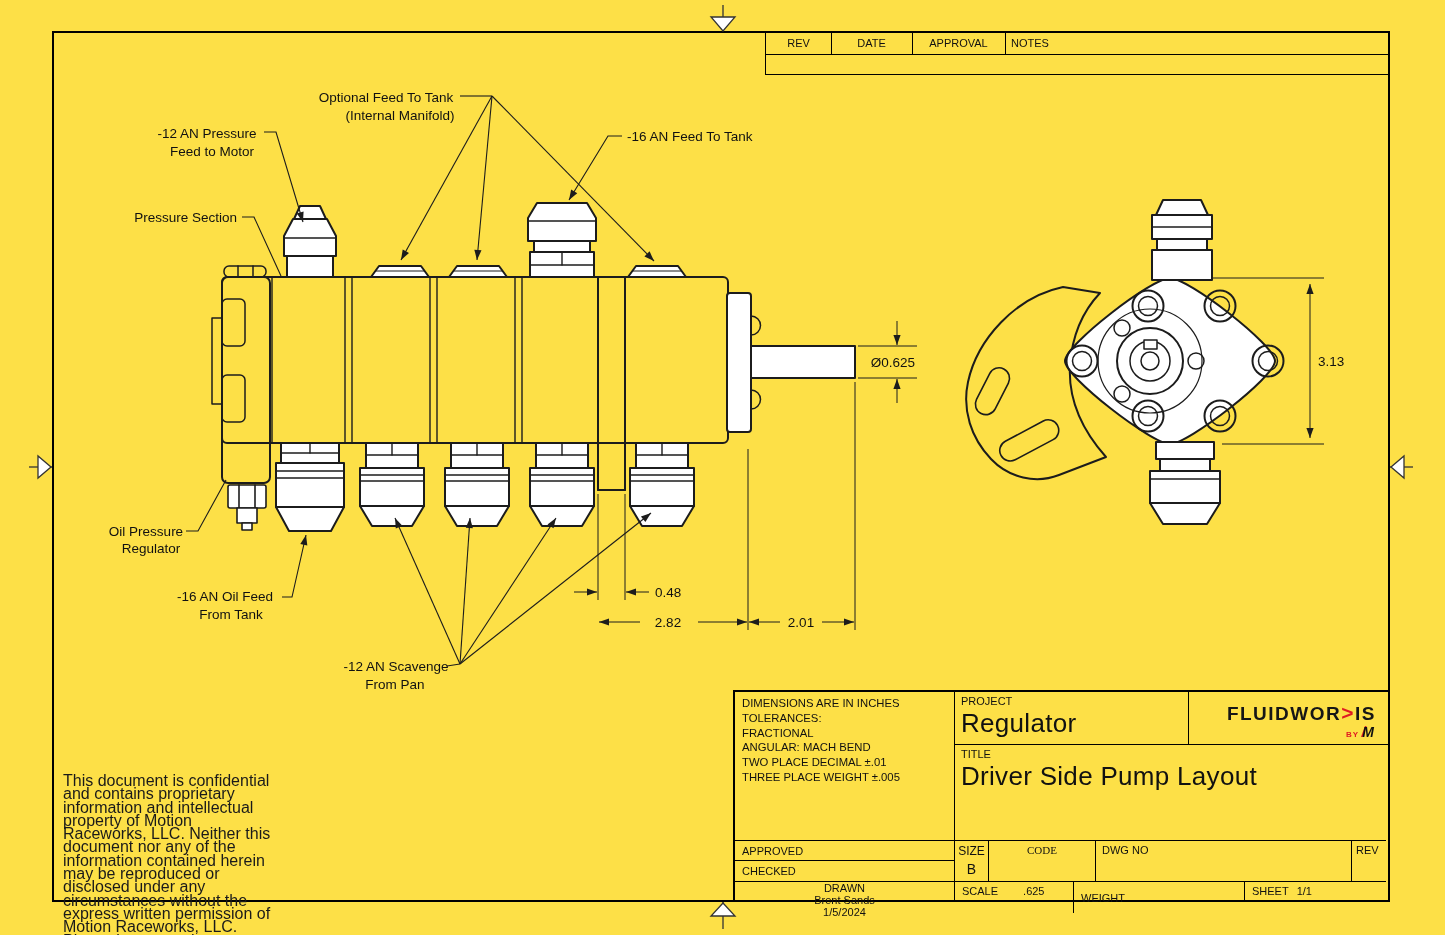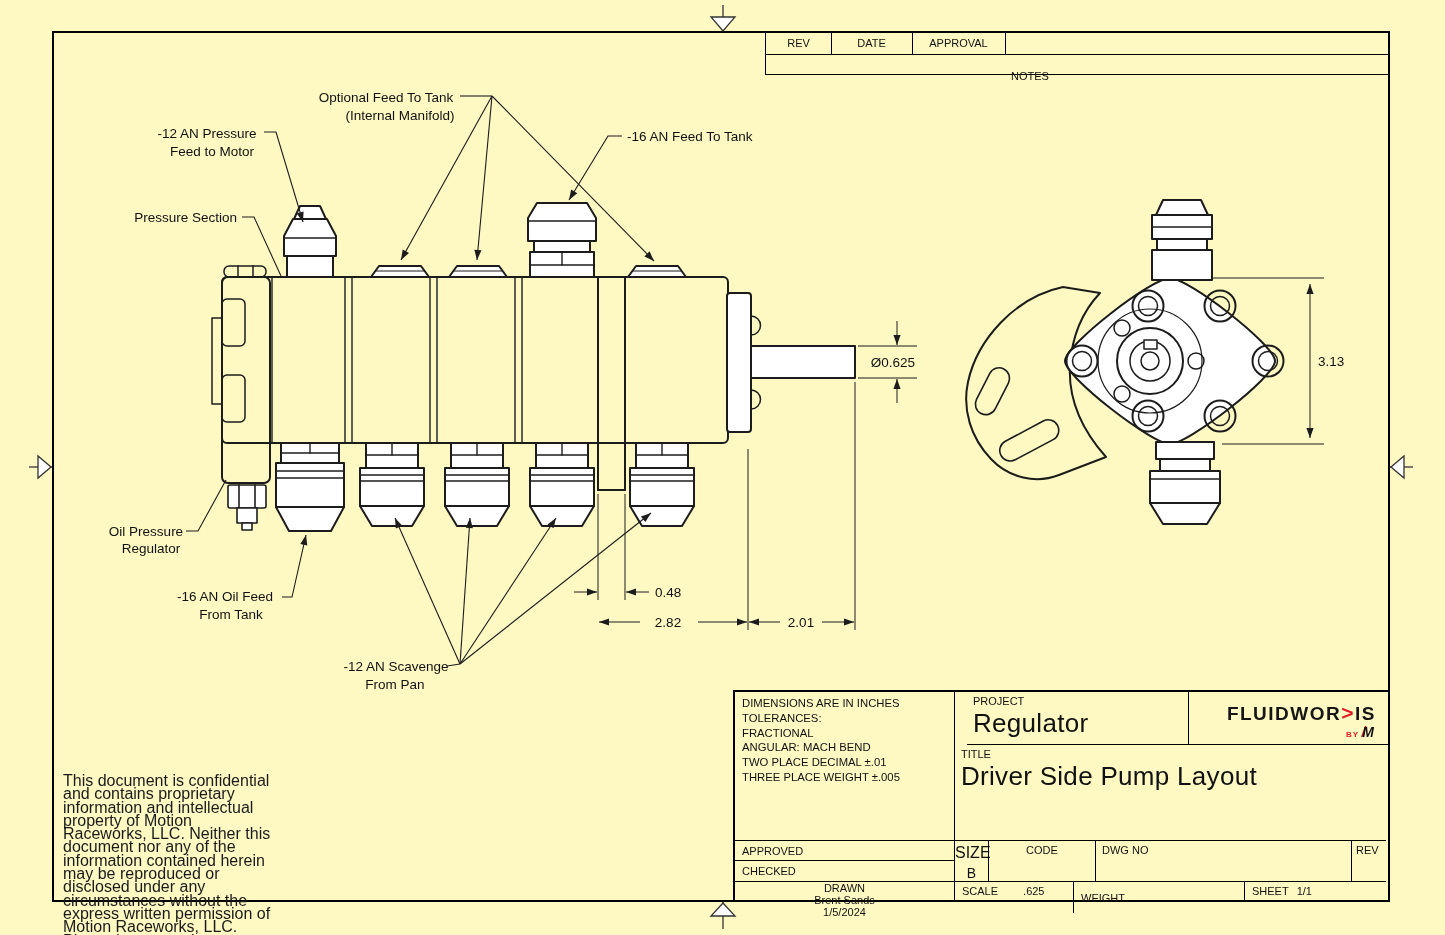--- a/index.html
+++ b/index.html
@@ -1,25 +1,25 @@
 <!DOCTYPE html>
 <html><head>
 <meta charset="utf-8">
 <style>
   html,body{margin:0;padding:0;background:#fff;}
-  #sheet{position:relative;width:1445px;height:935px;background:#fef9c3;
+  #sheet{position:relative;width:1445px;height:935px;background:#fde047;
          font-family:"Liberation Sans",sans-serif;color:#111;overflow:hidden;}
   .abs{position:absolute;box-sizing:border-box;}
   
   #border{left:52px;top:31px;width:1338px;height:871px;border:2px solid #000;}
   
   #revtable{left:765px;top:31px;width:625px;height:44px;border:1.5px solid #000;}
   .revcell{position:absolute;top:0;height:22px;border-right:1.5px solid #000;
            font-size:11px;display:flex;align-items:center;justify-content:center;}
-  .revcell.notes{border-right:none;justify-content:flex-start;padding-left:6px;margin-top:33px;}
+  .revcell.notes{border-right:none;justify-content:flex-start;padding-left:6px;}
   #revdivider{position:absolute;left:0;top:22px;width:100%;border-top:1.5px solid #000;height:0;}
   
   #tblock{left:733px;top:690px;width:657px;height:212px;border:2px solid #000;}
   .cell{position:absolute;box-sizing:border-box;font-size:11px;}
   .bl{border-left:1.5px solid #000;} .bt{border-top:1.5px solid #000;}
   .br{border-right:1.5px solid #000;} .bb{border-bottom:1.5px solid #000;}
   .cell .lab{font-size:11px;padding:3px 0 0 6px;}
   .bigval{font-size:26px;padding:1px 0 0 6px;letter-spacing:.3px;}
   .tol{padding:4px 0 0 7px;line-height:14.8px;font-size:11.3px;}
   .rowflex{display:flex;align-items:center;padding:0 7px;}
@@ -332,41 +332,41 @@
     </div>
     <div class="cell br bt rowflex" style="left:0;top:168px;width:220px;height:21px;">
       <span>CHECKED</span>
     </div>
     <div class="cell br bt rowflex" style="left:0;top:189px;width:220px;height:19px;justify-content:space-between;flex-direction:column;">
       <span>DRAWN</span>
       <span>Brent Sands</span>
       <span>1/5/2024</span>
     </div>
 
-    <div class="cell bb" style="left:232px;top:0;width:233px;height:53px;">
+    <div class="cell bb" style="left:220px;top:0;width:233px;height:53px;">
       <div class="lab">PROJECT</div>
       <div class="bigval">Regulator</div>
     </div>
     <div class="cell" style="left:220px;top:53px;width:431px;height:95px;">
       <div class="lab">TITLE</div>
       <div class="bigval">Driver Side Pump Layout</div>
     </div>
     <div class="cell bl bb" style="left:453px;top:0;width:200px;height:53px;">
       <div class="logo-wrap">
         <div class="logo-word"><span>FLUIDWOR</span><span class="logo-chev">&gt;</span><span>IS</span></div>
         <div class="logo-sub"><span class="logo-by">BY</span> <span class="logo-m-slash">/</span><span class="logo-m">M</span></div>
       </div>
     </div>
 
     <div class="cell bt" style="left:220px;top:148px;width:33px;height:41px;text-align:center;">
-      <div style="padding-top:3px;font-size:16px;">SIZE</div>
+      <div style="padding-top:3px;font-size:12px;">SIZE</div>
       <div style="font-size:14px;padding-top:3px;">B</div>
     </div>
     <div class="cell bt bl" style="left:253px;top:148px;width:107px;height:41px;text-align:center;">
-      <div style="padding-top:3px;">CODE</div>
+      <div style="padding-top:3px;font-family:Liberation Serif, serif;">CODE</div>
     </div>
     <div class="cell bt bl" style="left:360px;top:148px;width:256px;height:41px;">
       <div class="lab">DWG NO</div>
     </div>
     <div class="cell bt bl" style="left:616px;top:148px;width:35px;height:41px;">
       <div class="lab" style="padding-left:4px;">REV</div>
     </div>
 
     <div class="cell bt rowflex" style="left:220px;top:189px;width:118px;height:19px;">
       <span>SCALE</span>

